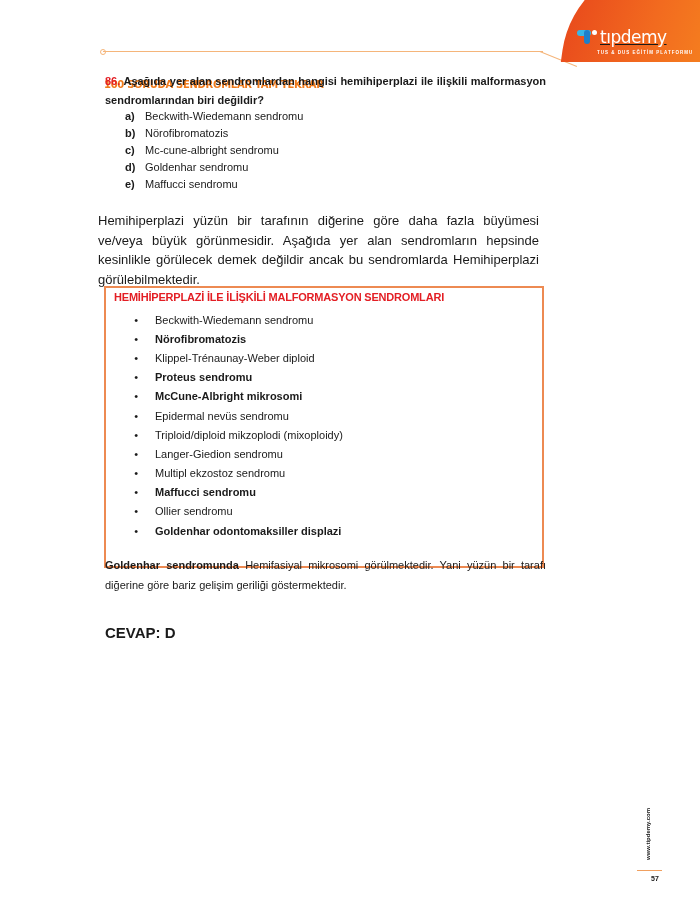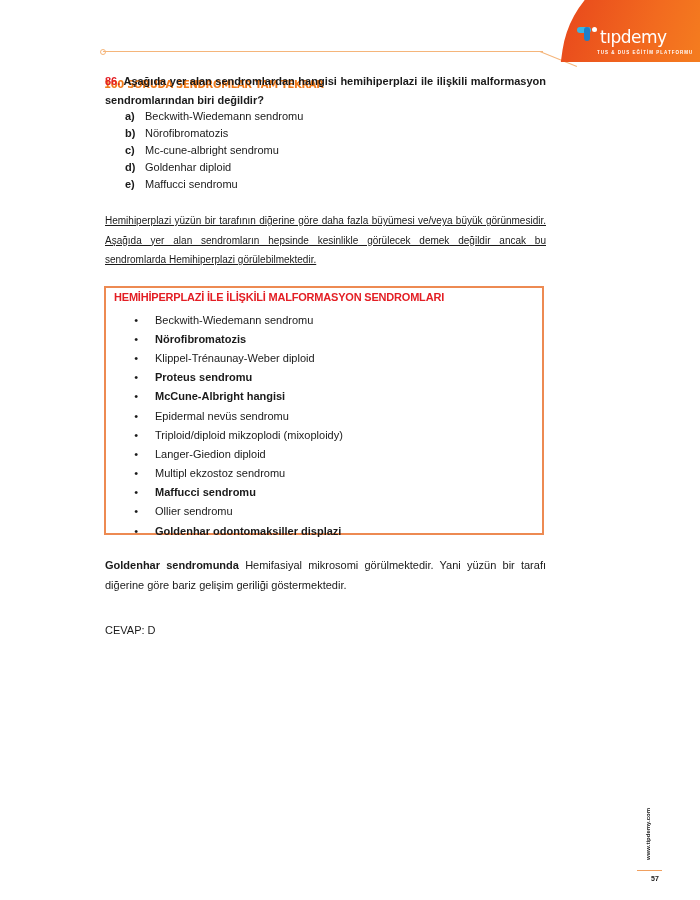--- a/index.html
+++ b/index.html
@@ -8,43 +8,43 @@
   .header-title { position:absolute; left:104px; top:38px; font-size:10px; font-weight:bold;
          color:#f07a1a; letter-spacing:-0.3px; font-family:"DejaVu Sans", sans-serif;margin-top:41px; }
   .header-line { position:absolute; left:103px; top:51px; width:440px; height:1px; background:#f5b57a; }
   .header-dot { position:absolute; left:100px; top:49px; width:4px; height:4px; border:1px solid #f5b57a; border-radius:50%; background:#fff; }
   .header-diag { position:absolute; left:540px; top:51px; width:40px; height:1px; background:#f5b57a;
          transform-origin:0 0; transform:rotate(22deg); }
   .brand-shape { position:absolute; left:560px; top:0; width:160px; height:62px; overflow:hidden; }
   .brand-bg { position:absolute; left:8px; top:-40px; width:200px; height:102px;
          border-radius:90px 0 0 0; transform:skewX(-8deg);
          background:linear-gradient(100deg,#e8481c 0%,#f26a1f 45%,#f7901f 100%); }
-  .brand-logo { position:absolute; left:577px; top:27px; display:flex; gap:3px; }
+  .brand-logo { position:absolute; left:577px; top:27px; display:flex; align-items:center; gap:3px;text-decoration:underline; }
   .logo-mark { width:20px; height:14px; position:relative; }
   .logo-mark .bar { position:absolute; left:0; top:0; width:14px; height:6px; background:#38b6e6; border-radius:3px; }
   .logo-mark .stem { position:absolute; left:7px; top:0; width:6px; height:14px; background:#1f7fc9; border-radius:3px; }
   .logo-mark .dot { position:absolute; left:15px; top:0; width:5px; height:5px; background:#fff; border-radius:50%; }
   .logo-text { color:#fff; font-size:17px; font-family:"DejaVu Sans", sans-serif; letter-spacing:-0.5px; }
   .brand-tag { position:absolute; left:597px; top:50px; color:#fff; font-size:4.5px; letter-spacing:1px; font-weight:bold; }
 
   .q { position:absolute; left:105px; top:72px; width:441px; font-size:11px; font-weight:bold; line-height:19px; text-align:justify; }
   .q .num { color:#e31e24;margin-top:10px; }
   .options { position:absolute; left:125px; top:108px; font-size:11px; line-height:17px; }
   .opt { display:flex; }
   .opt .l { width:20px; font-weight:bold; }
-  .para1 { position:absolute; left:105px; top:211px; width:441px; font-size:10px; line-height:19.5px; text-align:justify;text-decoration:underline; }
-  .box { position:absolute; left:104px; top:286px; width:440px; height:249px; border:2px solid #ed8a52; box-sizing:border-box; }
+  .para1 { position:absolute; left:98px; top:211px; width:441px; font-size:13px; line-height:19.5px; text-align:justify; }
+  .box { position:absolute; left:104px; top:286px; width:440px; height:282px; border:2px solid #ed8a52; box-sizing:border-box; }
   .box-title { position:absolute; left:8px; top:3px; font-size:11px; font-weight:bold; color:#e31e24; letter-spacing:-0.2px; }
   .box-list { position:absolute; left:0; top:22px; font-size:11px; }
   .bl { display:flex; height:19.2px; align-items:center; }
   .bl .b { width:32px; text-align:right; padding-right:17px; font-size:11px; }
   .bl.bold .t { font-weight:bold; }
   .para2 { position:absolute; left:105px; top:556px; width:441px; font-size:11px; line-height:19.5px; text-align:justify; }
   .para2 b { font-weight:bold;margin-top:10px; }
-  .answer { position:absolute; left:105px; top:624px; font-size:11px; font-weight:normal; }
+  .answer { position:absolute; left:105px; top:624px; font-size:15px; font-weight:bold; }
   .website { position:absolute; left:645px; top:860px; font-size:6px; font-weight:bold; transform-origin:0 0; transform:rotate(-90deg); white-space:nowrap; color:#1a1a1a; }
   .page-line { position:absolute; left:637px; top:870px; width:25px; height:1px; background:#f0a060; }
   .page-num { position:absolute; left:651px; top:875px; font-size:7px; font-weight:bold; }
 </style>
 </head>
 <body>
 
 <div class="header-title">100 SORUDA SENDROMLAR TAM TEKRAR</div>
 <div class="header-dot"></div>
 <div class="header-line"></div>
@@ -76,21 +76,21 @@
   <div class="opt">
       <span class="l">b)</span>
       <span>Nörofibromatozis</span>
     </div>
   <div class="opt">
       <span class="l">c)</span>
       <span>Mc-cune-albright sendromu</span>
     </div>
   <div class="opt">
       <span class="l">d)</span>
-      <span>Goldenhar diploid</span>
+      <span>Goldenhar sendromu</span>
     </div>
   <div class="opt">
       <span class="l">e)</span>
       <span>Maffucci sendromu</span>
     </div>
 </div>
 
 <div class="para1">Hemihiperplazi yüzün bir tarafının diğerine göre daha fazla büyümesi ve/veya büyük görünmesidir. Aşağıda yer alan sendromların hepsinde kesinlikle görülecek demek değildir ancak bu sendromlarda Hemihiperplazi görülebilmektedir.</div>
 
 <div class="box">
@@ -107,33 +107,33 @@
       <div class="bl">
         <span class="b">•</span>
         <span class="t">Klippel-Trénaunay-Weber diploid</span>
       </div>
       <div class="bl bold">
         <span class="b">•</span>
         <span class="t">Proteus sendromu</span>
       </div>
       <div class="bl bold">
         <span class="b">•</span>
-        <span class="t">McCune-Albright hangisi</span>
+        <span class="t">McCune-Albright mikrosomi</span>
       </div>
       <div class="bl">
         <span class="b">•</span>
         <span class="t">Epidermal nevüs sendromu</span>
       </div>
       <div class="bl">
         <span class="b">•</span>
         <span class="t">Triploid/diploid mikzoplodi (mixoploidy)</span>
       </div>
       <div class="bl">
         <span class="b">•</span>
-        <span class="t">Langer-Giedion diploid</span>
+        <span class="t">Langer-Giedion sendromu</span>
       </div>
       <div class="bl">
         <span class="b">•</span>
         <span class="t">Multipl ekzostoz sendromu</span>
       </div>
       <div class="bl bold">
         <span class="b">•</span>
         <span class="t">Maffucci sendromu</span>
       </div>
       <div class="bl">

